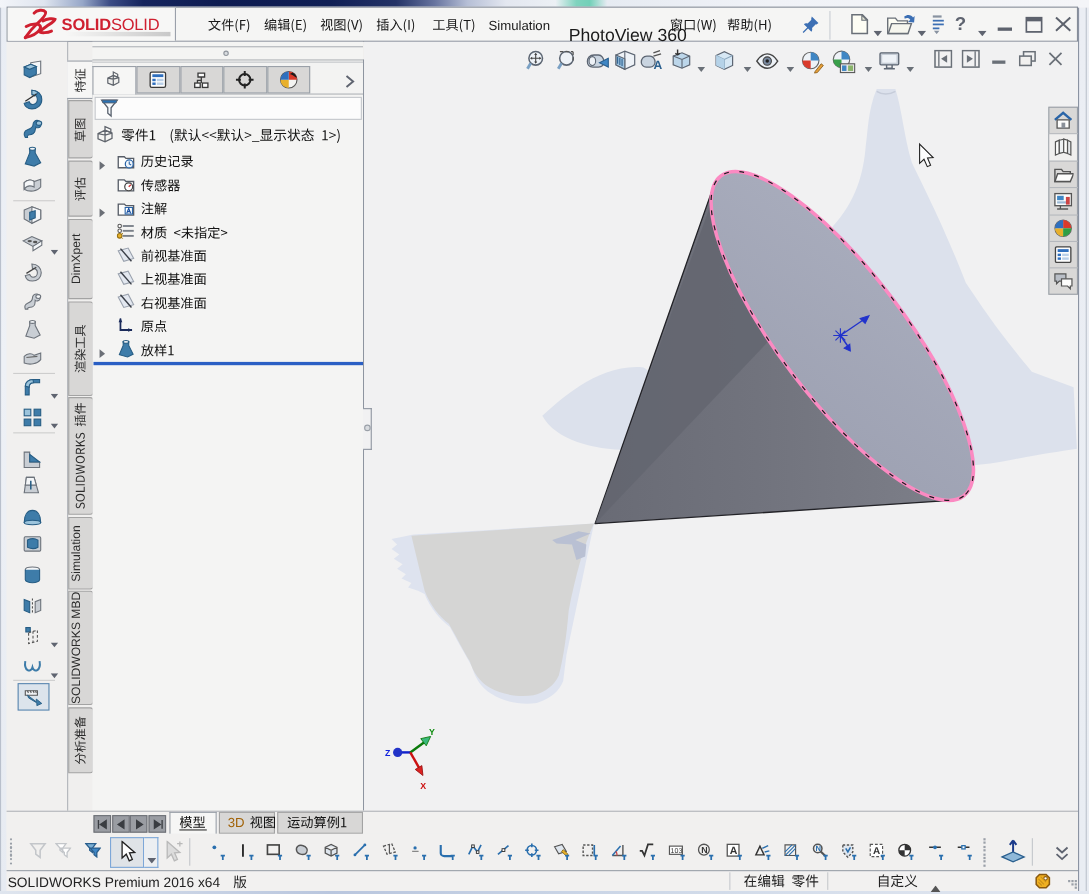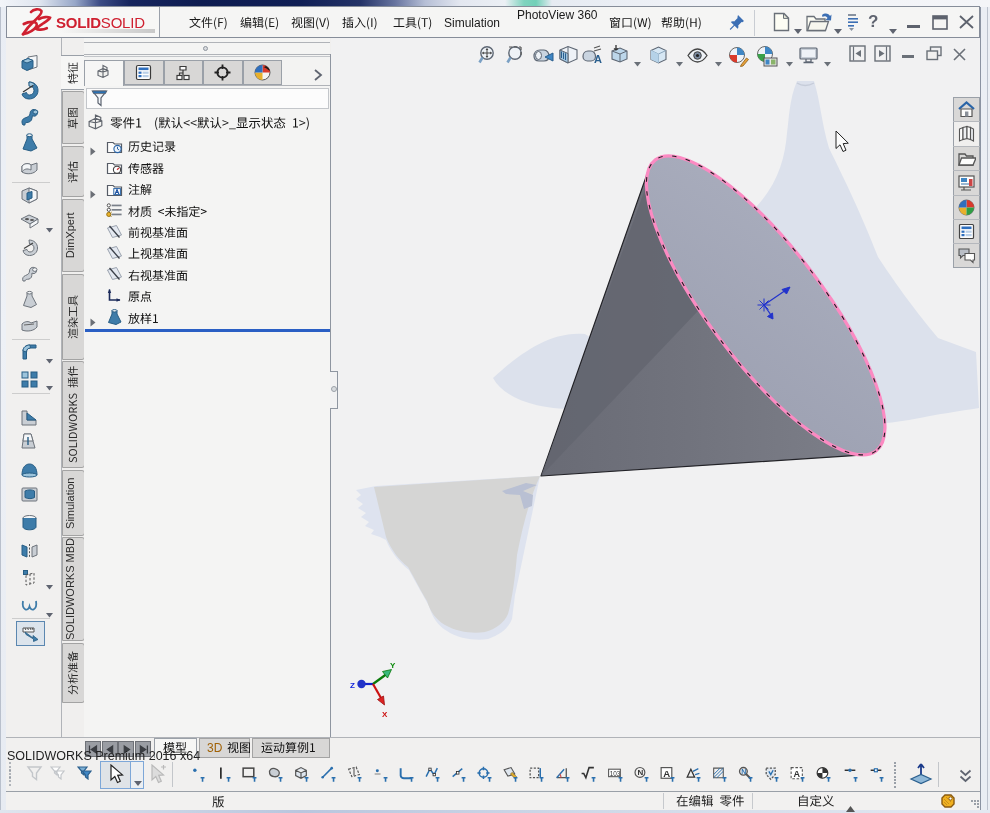--- a/index.html
+++ b/index.html
@@ -36,21 +36,21 @@
 <div class="a" style="left:291px;top:15.3px"><svg width="39.5" height="15.6" viewBox="0 0 39.5 15.6">
       <path d="M5.4 2.5V8.9H6.3V3.3H10V8.9H10.9V2.5ZM1.8 2.4C2.3 2.8 2.7 3.5 3 3.9L3.7 3.4C3.5 3 3 2.4 2.5 1.9ZM7.6 4.2V6.6C7.6 8.4 7.3 10.7 4.2 12.3C4.4 12.4 4.7 12.8 4.8 13C6.6 12 7.6 10.7 8.1 9.4V11.8C8.1 12.6 8.4 12.8 9.2 12.8H10.3C11.3 12.8 11.5 12.3 11.6 10.4C11.4 10.3 11.1 10.2 10.8 10C10.8 11.8 10.7 12.1 10.3 12.1H9.3C9 12.1 8.9 12 8.9 11.7V8.7H8.3C8.5 8 8.5 7.2 8.5 6.6V4.2ZM0.8 4V4.8H3.7C3 6.3 1.7 7.8 0.5 8.7C0.6 8.8 0.8 9.3 0.9 9.6C1.4 9.2 1.8 8.8 2.3 8.3V12.9H3.1V7.8C3.6 8.3 4.1 9 4.3 9.4L4.9 8.7C4.7 8.4 3.8 7.4 3.4 6.9C3.9 6.1 4.4 5.2 4.8 4.3L4.3 3.9L4.1 4Z M16.5 8.7C17.5 8.9 18.7 9.3 19.4 9.6L19.7 9C19.1 8.7 17.8 8.3 16.9 8.1ZM15.3 10.2C17 10.4 19 10.9 20.2 11.3L20.6 10.6C19.4 10.2 17.3 9.7 15.7 9.6ZM13 2.4V13H13.9V12.5H22.1V13H23V2.4ZM13.9 11.7V3.3H22.1V11.7ZM17 3.5C16.4 4.5 15.3 5.4 14.3 6C14.5 6.2 14.8 6.4 14.9 6.6C15.3 6.3 15.7 6 16 5.7C16.4 6.1 16.8 6.5 17.3 6.8C16.3 7.3 15.2 7.6 14.1 7.8C14.2 8 14.4 8.4 14.5 8.6C15.7 8.3 17 7.9 18.1 7.2C19.1 7.8 20.2 8.2 21.4 8.4C21.5 8.2 21.7 7.9 21.9 7.8C20.8 7.6 19.8 7.2 18.8 6.8C19.7 6.2 20.5 5.5 21 4.7L20.5 4.4L20.3 4.5H17.2C17.4 4.2 17.6 4 17.7 3.8ZM16.5 5.2 16.6 5.2H19.7C19.3 5.6 18.7 6 18.1 6.4C17.5 6.1 16.9 5.7 16.5 5.2Z M26.9 14.4 27.5 14.1C26.5 12.3 26 10.3 26 8.3C26 6.2 26.5 4.2 27.5 2.5L26.9 2.2C25.8 4 25.1 5.9 25.1 8.3C25.1 10.6 25.8 12.6 26.9 14.4Z M30.9 12H32.2L35 3.2H33.8L32.4 8C32.1 9 31.9 9.8 31.6 10.9H31.5C31.2 9.8 31 9 30.7 8L29.2 3.2H28.1Z M36.1 14.4C37.2 12.6 37.9 10.6 37.9 8.3C37.9 5.9 37.2 4 36.1 2.2L35.5 2.5C36.5 4.2 37 6.2 37 8.3C37 10.3 36.5 12.3 35.5 14.1Z" fill="#1a1a1a"></path>
     </svg></div>
 <div class="a" style="left:342px;top:15.3px"><svg width="36.1" height="15.6" viewBox="0 0 36.1 15.6">
       <path d="M8.8 9.1V9.9H10.2V11.5H8.3V5.6H11.4V4.8H8.3V3.2C9.2 3.1 10.1 2.9 10.8 2.7L10.3 2C9 2.4 6.7 2.7 4.8 2.8C4.9 3 5 3.3 5.1 3.5C5.8 3.5 6.7 3.4 7.5 3.3V4.8H4.4V5.6H7.5V11.5H5.5V9.9H7V9.1H5.5V7.6C6 7.5 6.6 7.3 7 7.1L6.6 6.4C6.1 6.6 5.4 6.9 4.7 7.1V12.9H5.5V12.4H10.2V13H11V6.8H8.8V7.6H10.2V9.1ZM1.9 1.9V4.3H0.6V5.2H1.9V7.9L0.4 8.3L0.7 9.2L1.9 8.8V11.9C1.9 12 1.9 12.1 1.8 12.1C1.6 12.1 1.3 12.1 0.9 12.1C1 12.3 1.1 12.7 1.1 12.9C1.8 12.9 2.2 12.9 2.4 12.7C2.7 12.6 2.8 12.4 2.8 11.9V8.5L4.1 8.1L4 7.3L2.8 7.7V5.2H3.9V4.3H2.8V1.9Z M15.5 2.9C16.3 3.5 16.9 4.2 17.5 4.9C16.7 8.3 15.2 10.8 12.5 12.2C12.7 12.3 13.2 12.7 13.3 12.9C15.8 11.5 17.3 9.3 18.2 6.1C19.5 8.5 20.4 11.3 23.1 12.8C23.2 12.6 23.4 12.1 23.6 11.8C19.6 9.4 19.9 4.9 16.1 2.2Z M26.9 14.4 27.5 14.1C26.5 12.3 26 10.3 26 8.3C26 6.2 26.5 4.2 27.5 2.5L26.9 2.2C25.8 4 25.1 5.9 25.1 8.3C25.1 10.6 25.8 12.6 26.9 14.4Z M29.3 12H30.4V3.2H29.3Z M32.8 14.4C33.9 12.6 34.5 10.6 34.5 8.3C34.5 5.9 33.9 4 32.8 2.2L32.1 2.5C33.1 4.2 33.6 6.2 33.6 8.3C33.6 10.3 33.1 12.3 32.1 14.1Z" fill="#1a1a1a"></path>
     </svg></div>
 <div class="a" style="left:393px;top:15.3px"><svg width="39.8" height="15.6" viewBox="0 0 39.8 15.6">
       <path d="M0.6 11.1V12H11.4V11.1H6.5V4.2H10.8V3.3H1.2V4.2H5.5V11.1Z M19.3 11C20.6 11.6 22 12.4 22.8 13L23.5 12.3C22.6 11.7 21.2 11 19.8 10.4ZM15.9 10.4C15.2 11.1 13.7 11.9 12.5 12.3C12.7 12.5 13 12.8 13.1 13C14.4 12.5 15.8 11.7 16.8 10.9ZM14.5 2.5V9.5H12.6V10.3H23.4V9.5H21.6V2.5ZM15.4 9.5V8.4H20.7V9.5ZM15.4 5H20.7V6H15.4ZM15.4 4.3V3.2H20.7V4.3ZM15.4 6.7H20.7V7.7H15.4Z M26.9 14.4 27.5 14.1C26.5 12.3 26 10.3 26 8.3C26 6.2 26.5 4.2 27.5 2.5L26.9 2.2C25.8 4 25.1 5.9 25.1 8.3C25.1 10.6 25.8 12.6 26.9 14.4Z M31.1 12H32.2V4.1H34.9V3.2H28.4V4.1H31.1Z M36.4 14.4C37.5 12.6 38.2 10.6 38.2 8.3C38.2 5.9 37.5 4 36.4 2.2L35.7 2.5C36.8 4.2 37.3 6.2 37.3 8.3C37.3 10.3 36.8 12.3 35.7 14.1Z" fill="#1a1a1a"></path>
     </svg></div>
 <div class="a lat" style="left:444px;top:16px;font-size:12px">Simulation</div>
-<div class="a lat" style="left:517px;top:8px;font-size:12px">PhotoView 360</div>
+<div class="a lat" style="left:517px;top:24px;font-size:16px">PhotoView 360</div>
 <div class="a" style="left:609px;top:15.3px"><svg width="43.1" height="15.6" viewBox="0 0 43.1 15.6">
       <path d="M4.5 3.9C3.5 4.7 2.2 5.3 1 5.6L1.5 6.3C2.8 5.9 4.1 5.2 5.1 4.4ZM6.9 4.4C8.1 5 9.7 5.8 10.5 6.4L11.1 5.8C10.2 5.2 8.7 4.4 7.5 3.9ZM5.2 5.1C5 5.5 4.7 6 4.4 6.3H2V13H2.9V12.5H9.2V12.9H10.2V6.3H5.4C5.6 6 5.9 5.7 6.1 5.3ZM2.9 11.8V7H9.2V11.8ZM4.4 9.4C4.9 9.6 5.4 9.8 5.9 10.1C5.1 10.5 4.2 10.8 3.3 11C3.5 11.2 3.6 11.4 3.7 11.6C4.7 11.4 5.7 11 6.6 10.4C7.2 10.8 7.7 11.1 8.1 11.4L8.6 10.9C8.2 10.6 7.7 10.3 7.1 10C7.7 9.5 8.1 8.9 8.5 8.2L8 8L7.8 8H5.1C5.2 7.8 5.4 7.6 5.4 7.4L4.7 7.3C4.5 7.8 4 8.5 3.3 9.1C3.5 9.2 3.7 9.4 3.8 9.5C4.2 9.2 4.5 8.9 4.7 8.6H7.5C7.2 9 6.9 9.3 6.5 9.6C5.9 9.4 5.4 9.1 4.8 8.9ZM5.1 2.1C5.3 2.3 5.4 2.7 5.5 2.9H0.9V4.8H1.8V3.7H10.1V4.8H11.1V2.9H6.6C6.5 2.6 6.2 2.2 6 1.9Z M13.5 3.2V12.7H14.5V11.6H21.6V12.6H22.5V3.2ZM14.5 10.7V4.1H21.6V10.7Z M26.9 14.4 27.5 14.1C26.5 12.3 26 10.3 26 8.3C26 6.2 26.5 4.2 27.5 2.5L26.9 2.2C25.8 4 25.1 5.9 25.1 8.3C25.1 10.6 25.8 12.6 26.9 14.4Z M30.2 12H31.5L32.9 6.7C33 6 33.2 5.4 33.3 4.7H33.3C33.5 5.4 33.6 6 33.8 6.7L35.1 12H36.5L38.3 3.2H37.2L36.3 8C36.1 8.9 35.9 9.9 35.8 10.8H35.7C35.5 9.9 35.3 8.9 35.1 8L33.9 3.2H32.8L31.6 8C31.4 8.9 31.2 9.9 31 10.8H31C30.8 9.9 30.6 8.9 30.4 8L29.5 3.2H28.4Z M39.8 14.4C40.9 12.6 41.5 10.6 41.5 8.3C41.5 5.9 40.9 4 39.8 2.2L39.1 2.5C40.1 4.2 40.6 6.2 40.6 8.3C40.6 10.3 40.1 12.3 39.1 14.1Z" fill="#1a1a1a"></path>
     </svg></div>
 <div class="a" style="left:661px;top:15.3px"><svg width="41.3" height="15.6" viewBox="0 0 41.3 15.6">
       <path d="M3.3 1.9V2.9H0.8V3.6H3.3V4.5H1V5.2H3.3V5.5C3.3 5.7 3.3 5.9 3.2 6.1H0.6V6.9H2.8C2.5 7.4 1.8 7.9 0.8 8.3C1 8.4 1.3 8.7 1.5 8.9C2.8 8.4 3.5 7.6 3.9 6.9H6.5V6.1H4.1C4.2 5.9 4.2 5.7 4.2 5.5V5.2H6.2V4.5H4.2V3.6H6.4V2.9H4.2V1.9ZM7 2.4V8.4H7.9V3.2H9.9C9.6 3.7 9.2 4.3 8.8 4.8C9.9 5.4 10.3 6 10.3 6.4C10.3 6.7 10.2 6.8 10 6.9C9.8 7 9.6 7 9.5 7C9.1 7 8.7 7 8.2 7C8.3 7.2 8.4 7.5 8.4 7.7C8.9 7.8 9.4 7.8 9.8 7.7C10.1 7.7 10.4 7.6 10.6 7.5C11 7.3 11.2 7 11.1 6.5C11.1 5.9 10.8 5.4 9.8 4.7C10.3 4.1 10.8 3.4 11.3 2.8L10.6 2.4L10.5 2.4ZM1.8 8.9V12.3H2.7V9.7H5.5V12.9H6.4V9.7H9.5V11.3C9.5 11.5 9.4 11.5 9.2 11.5C9 11.5 8.3 11.5 7.5 11.5C7.7 11.7 7.8 12 7.9 12.3C8.9 12.3 9.5 12.3 9.9 12.2C10.3 12 10.4 11.8 10.4 11.3V8.9H6.4V7.9H5.5V8.9Z M19.6 1.9C19.6 2.8 19.6 3.8 19.6 4.6H17.6V5.5H19.5C19.4 8.4 18.8 10.9 16.5 12.3C16.7 12.5 17 12.8 17.1 13C19.6 11.4 20.2 8.7 20.4 5.5H22.3C22.2 9.9 22 11.5 21.7 11.9C21.6 12 21.5 12 21.3 12C21 12 20.4 12 19.7 12C19.9 12.2 20 12.6 20 12.9C20.6 12.9 21.3 12.9 21.6 12.9C22 12.8 22.3 12.7 22.5 12.4C22.9 11.9 23 10.2 23.1 5.1C23.1 5 23.1 4.6 23.1 4.6H20.4C20.5 3.8 20.5 2.8 20.5 1.9ZM12.4 10.9 12.6 11.8C14 11.4 16 11 17.9 10.5L17.9 9.7L17.2 9.9V2.5H13.3V10.7ZM14.1 10.5V8.5H16.3V10.1ZM14.1 5.9H16.3V7.7H14.1ZM14.1 5.1V3.3H16.3V5.1Z M26.9 14.4 27.5 14.1C26.5 12.3 26 10.3 26 8.3C26 6.2 26.5 4.2 27.5 2.5L26.9 2.2C25.8 4 25.1 5.9 25.1 8.3C25.1 10.6 25.8 12.6 26.9 14.4Z M29.3 12H30.4V7.8H34.5V12H35.6V3.2H34.5V6.9H30.4V3.2H29.3Z M38 14.4C39.1 12.6 39.7 10.6 39.7 8.3C39.7 5.9 39.1 4 38 2.2L37.3 2.5C38.3 4.2 38.8 6.2 38.8 8.3C38.8 10.3 38.3 12.3 37.3 14.1Z" fill="#1a1a1a"></path>
     </svg></div>
 <div class="a" style="left:729px;top:14px"><svg width="16" height="17" viewBox="0 0 16 17">
 <path d="M9 1 L15 7 L13.4 8.2 L12.6 8 L9.2 11.4 C9.6 12.8 9.4 14 8.6 14.8 L5.6 11.8 L1.5 15.9 L0.7 15.1 L4.8 11 L1.8 8 C2.6 7.2 3.9 7 5.2 7.4 L8.6 4 L8.4 3.2 Z" fill="#3c6fb4"></path>
 </svg></div>
 <div class="a" style="left:754px;top:10px;width:1px;height:26px;background:#c9cdd3"></div>
@@ -772,21 +772,21 @@
 <div class="a" style="left:894px;top:785.8px;width:2px;height:2px;background:#9aa0a8"></div>
 <div class="a" style="left:908px;top:762px"><svg width="26" height="26" viewBox="0 0 26 26">
 <path d="M13 2 L13 14 M13 2 L10 6 M13 2 L16 6" stroke="#1a3a8a" stroke-width="1.8" fill="none"></path>
 <path d="M3 17 L13 12.5 L23 17 L13 21.5 Z" fill="#8fb8d8" stroke="#2a5f8e" stroke-width="1.2"></path>
     </svg></div>
 <div class="a" style="left:938px;top:762px;width:1px;height:25px;background:#c3c6ca"></div>
 <div class="a" style="left:959px;top:769px"><svg width="13" height="14" viewBox="0 0 13 14">
 <path d="M1.5 1.5 L6.5 6 L11.5 1.5 M1.5 7.5 L6.5 12 L11.5 7.5" fill="none" stroke="#5f6470" stroke-width="1.7"></path>
     </svg></div>
 <div class="a" style="left:6px;top:791px;width:974px;height:19px;background:#f2f1f0;border-top:1px solid #9aa0a8;box-sizing:border-box"></div>
-<div class="a lat" style="left:7px;top:749px;font-size:12.5px;color:#222">SOLIDWORKS Premium 2016 x64 <span></span></div>
+<div class="a lat" style="left:7px;top:795px;font-size:12.5px;color:#222">SOLIDWORKS Premium 2016 x64 <span></span></div>
 <div class="a" style="left:212px;top:793.5px"><svg width="13.0" height="16.2" viewBox="0 0 13.0 16.2">
       <path d="M1.3 2.2V7.2C1.3 9.1 1.2 11.4 0.4 13C0.6 13.1 0.9 13.4 1.1 13.5C1.8 12.2 2.1 10.6 2.1 9H3.9V13.5H4.7V8.1H2.2L2.2 7.2V6.3H5.5V5.5H4.4V2H3.5V5.5H2.2V2.2ZM10.7 6.5C10.4 7.9 9.9 9.2 9.3 10.2C8.7 9.1 8.2 7.9 8 6.5ZM6 2.8V7.2C6 9 5.9 11.4 5 13C5.2 13.2 5.6 13.4 5.7 13.6C6.8 11.8 6.9 9.3 6.9 7.2V6.5H7.2C7.5 8.2 8 9.7 8.8 10.9C8.1 11.7 7.3 12.4 6.4 12.8C6.6 12.9 6.9 13.3 7 13.5C7.8 13.1 8.6 12.5 9.3 11.7C9.9 12.5 10.6 13.1 11.4 13.5C11.5 13.3 11.8 12.9 12 12.8C11.2 12.4 10.4 11.8 9.8 11C10.7 9.7 11.4 7.9 11.7 5.8L11.1 5.6L10.9 5.6H6.9V3.6C8.7 3.5 10.5 3.2 11.9 2.9L11.3 2.1C10 2.4 7.9 2.7 6 2.8Z" fill="#222"></path>
     </svg></div>
 <div class="a" style="left:663px;top:793px;width:1px;height:16px;background:#c6c9cd"></div>
 <div class="a" style="left:676px;top:793.0px"><svg width="69.0" height="16.2" viewBox="0 0 69.0 16.2">
       <path d="M4.9 2C4.7 2.6 4.5 3.3 4.2 3.9H0.8V4.8H3.8C3 6.4 1.9 7.9 0.5 8.9C0.6 9.1 0.9 9.5 1 9.8C1.5 9.4 2 9 2.4 8.5V13.4H3.4V7.4C3.9 6.6 4.5 5.7 4.9 4.8H11.7V3.9H5.3C5.5 3.4 5.7 2.8 5.9 2.2ZM7.5 5.5V7.9H4.7V8.8H7.5V12.3H4.2V13.2H11.7V12.3H8.4V8.8H11.2V7.9H8.4V5.5Z M13 11.8 13.2 12.7C14.2 12.3 15.6 11.7 16.8 11.2L16.6 10.5C15.3 11 13.9 11.5 13 11.8ZM13.3 7.2C13.4 7.1 13.7 7.1 15.1 6.9C14.6 7.7 14.2 8.3 13.9 8.6C13.6 9 13.3 9.3 13.1 9.4C13.2 9.6 13.3 10.1 13.3 10.2C13.6 10.1 14 9.9 16.7 9.3C16.7 9.1 16.7 8.8 16.7 8.5L14.6 9C15.5 7.8 16.3 6.4 17.1 5L16.3 4.6C16.1 5.1 15.8 5.6 15.6 6L14.2 6.2C14.9 5.1 15.6 3.7 16.1 2.3L15.2 2C14.7 3.5 13.9 5.2 13.6 5.6C13.4 6 13.2 6.3 13 6.4C13.1 6.6 13.2 7 13.3 7.2ZM20.3 8.1V10H19.3V8.1ZM20.9 8.1H21.8V10H20.9ZM18.5 7.3V13.4H19.3V10.7H20.3V13.1H20.9V10.7H21.8V13.1H22.5V10.7H23.4V12.6C23.4 12.7 23.4 12.7 23.3 12.7C23.2 12.7 23 12.7 22.7 12.7C22.8 12.9 22.9 13.2 22.9 13.4C23.3 13.4 23.6 13.4 23.9 13.3C24.1 13.2 24.1 12.9 24.1 12.6V7.3L23.4 7.3ZM22.5 8.1H23.4V10H22.5ZM20.1 2.2C20.3 2.5 20.5 3 20.6 3.3H17.7V6.1C17.7 8 17.6 10.8 16.4 12.8C16.6 12.8 17 13.1 17.1 13.3C18.3 11.3 18.5 8.3 18.5 6.3H24V3.3H21.6C21.5 2.9 21.2 2.4 20.9 1.9ZM18.5 4.2H23.1V5.5H18.5Z M31.9 3.1H35.2V4.4H31.9ZM31 2.4V5.1H36.1V2.4ZM26 8.3C26.1 8.2 26.5 8.2 26.9 8.2H28.1V10L25.5 10.4L25.7 11.3L28.1 10.8V13.4H28.9V10.7L30.3 10.4L30.3 9.6L28.9 9.8V8.2H30.1V7.3H28.9V5.4H28.1V7.3H26.9C27.2 6.5 27.6 5.4 27.9 4.4H30.1V3.5H28.1C28.2 3 28.3 2.6 28.4 2.2L27.4 2C27.4 2.5 27.3 3 27.2 3.5H25.6V4.4H27C26.7 5.4 26.4 6.2 26.3 6.5C26.1 7.1 25.9 7.5 25.7 7.5C25.8 7.8 26 8.2 26 8.3ZM35.2 6.6V7.7H32V6.6ZM30 11.6 30.1 12.4 35.2 12V13.5H36.1V11.9L37 11.8L37 11.1L36.1 11.1V6.6H36.9V5.8H30.3V6.6H31.1V11.5ZM35.2 8.4V9.5H32V8.4ZM35.2 10.2V11.2L32 11.4V10.2Z M45.9 5.2V5.8H48.6V5.2ZM45.6 6.5V7.1H48.6V6.5ZM50.8 6.5V7.1H53.9V6.5ZM50.8 5.2V5.8H53.6V5.2ZM44.5 3.9V6.1H45.3V4.6H49.2V6.5H50.2V4.6H54.2V6.1H55.1V3.9H50.2V3.2H54.3V2.5H45.2V3.2H49.2V3.9ZM48.9 8.8C49.2 9.1 49.7 9.5 49.9 9.8H45.6V10.5H52.5C51.7 11 50.8 11.6 49.9 11.9C49.1 11.6 48.2 11.3 47.5 11.2L47.1 11.8C48.8 12.2 50.9 13 52 13.6L52.5 12.9C52 12.7 51.5 12.5 51 12.3C52 11.7 53.3 10.9 54 10.2L53.4 9.8L53.3 9.8H50.1L50.6 9.4C50.4 9.1 49.9 8.7 49.5 8.4ZM49.9 6.8C48.6 7.8 46.1 8.7 43.9 9.2C44.1 9.3 44.4 9.6 44.5 9.8C46.2 9.4 48.1 8.8 49.6 7.9C51 8.7 53.4 9.4 55.1 9.8C55.2 9.6 55.5 9.2 55.6 9C53.9 8.8 51.6 8.1 50.3 7.5L50.6 7.2Z M60 8.2V9.2H63.5V13.5H64.5V9.2H67.9V8.2H64.5V5.5H67.4V4.6H64.5V2.1H63.5V4.6H61.9C62 4 62.2 3.4 62.3 2.8L61.4 2.6C61.1 4.3 60.6 5.9 59.9 6.9C60.1 7 60.5 7.2 60.7 7.4C61 6.9 61.3 6.2 61.6 5.5H63.5V8.2ZM59.4 2C58.7 3.9 57.6 5.8 56.4 7C56.6 7.2 56.8 7.7 56.9 8C57.3 7.5 57.7 7 58.1 6.5V13.5H59V5C59.5 4.2 59.9 3.2 60.2 2.3Z" fill="#222"></path>
     </svg></div>
 <div class="a" style="left:752px;top:793px;width:1px;height:16px;background:#c6c9cd"></div>
 <div class="a" style="left:797px;top:793.0px"><svg width="38.0" height="16.2" viewBox="0 0 38.0 16.2">
       <path d="M3 7.4H9.7V9.2H3ZM3 6.5V4.6H9.7V6.5ZM3 10.1H9.7V11.9H3ZM5.7 2C5.6 2.5 5.4 3.2 5.2 3.7H2V13.5H3V12.8H9.7V13.4H10.7V3.7H6.2C6.4 3.2 6.6 2.7 6.8 2.1Z M15.3 7.8C15 10 14.3 11.8 12.9 12.9C13.2 13.1 13.6 13.4 13.7 13.5C14.6 12.8 15.2 11.9 15.6 10.7C16.7 12.9 18.6 13.3 21.2 13.3H24.1C24.2 13 24.4 12.6 24.5 12.3C23.9 12.4 21.7 12.4 21.3 12.4C20.5 12.4 19.9 12.3 19.2 12.2V9.7H23V8.8H19.2V6.8H22.4V5.8H15.1V6.8H18.2V11.9C17.2 11.6 16.4 10.8 15.9 9.5C16.1 9 16.2 8.4 16.2 7.9ZM17.8 2.2C18 2.5 18.3 3 18.4 3.4H13.5V6.1H14.4V4.3H23V6.1H24V3.4H19.5C19.4 3 19 2.4 18.8 1.9Z M30.2 2.3C30.6 3.2 31.2 4.5 31.4 5.3L32.2 4.9C32 4.1 31.4 2.9 31 1.9ZM34.9 2.9C34.1 5.3 33 7.4 31.3 9.2C29.7 7.6 28.5 5.6 27.7 3.4L26.8 3.7C27.7 6 29 8.1 30.6 9.8C29.2 11 27.5 12 25.4 12.7C25.6 12.9 25.9 13.2 26 13.5C28.1 12.7 29.9 11.7 31.3 10.5C32.7 11.8 34.4 12.8 36.4 13.5C36.5 13.2 36.8 12.8 37 12.7C35.1 12.1 33.4 11.1 32 9.8C33.8 8 35 5.8 35.9 3.2Z" fill="#222"></path>

